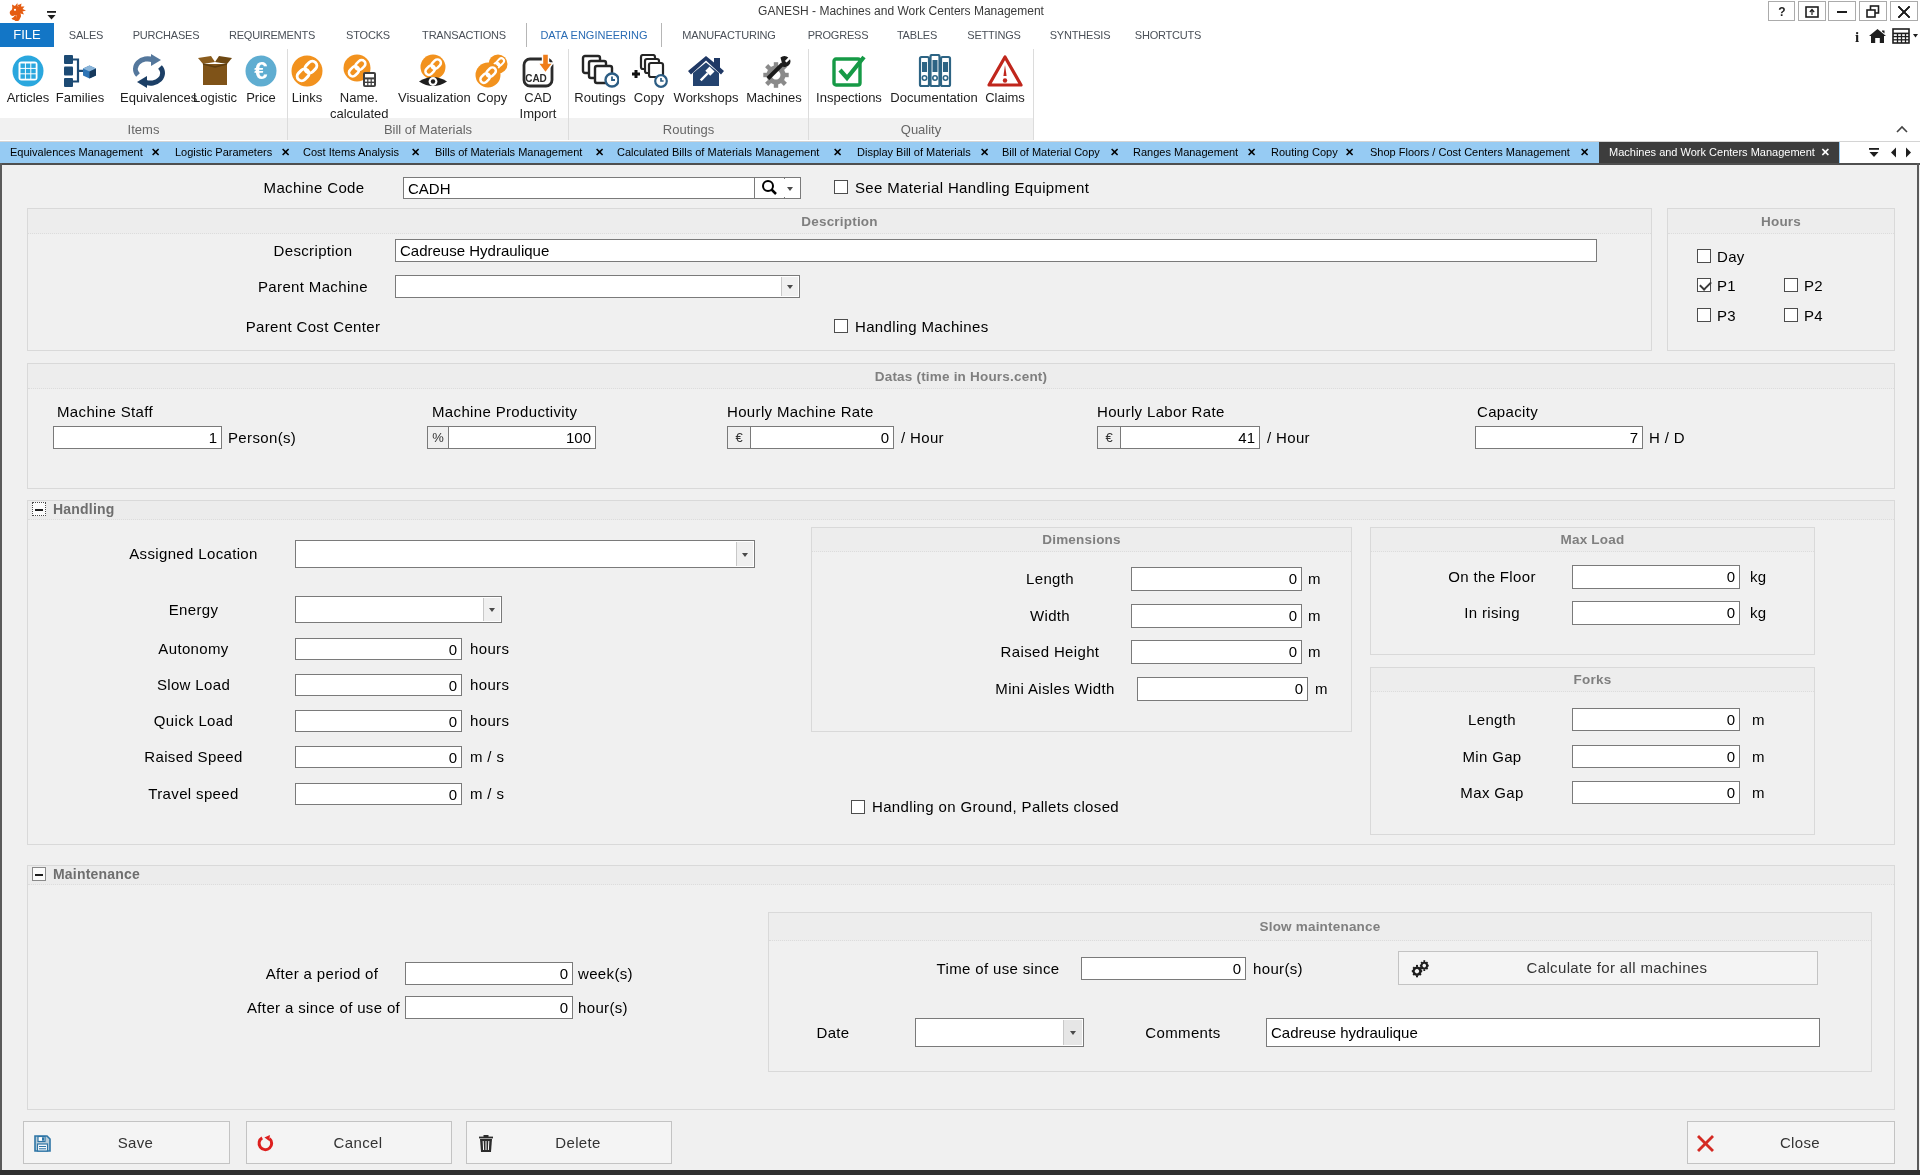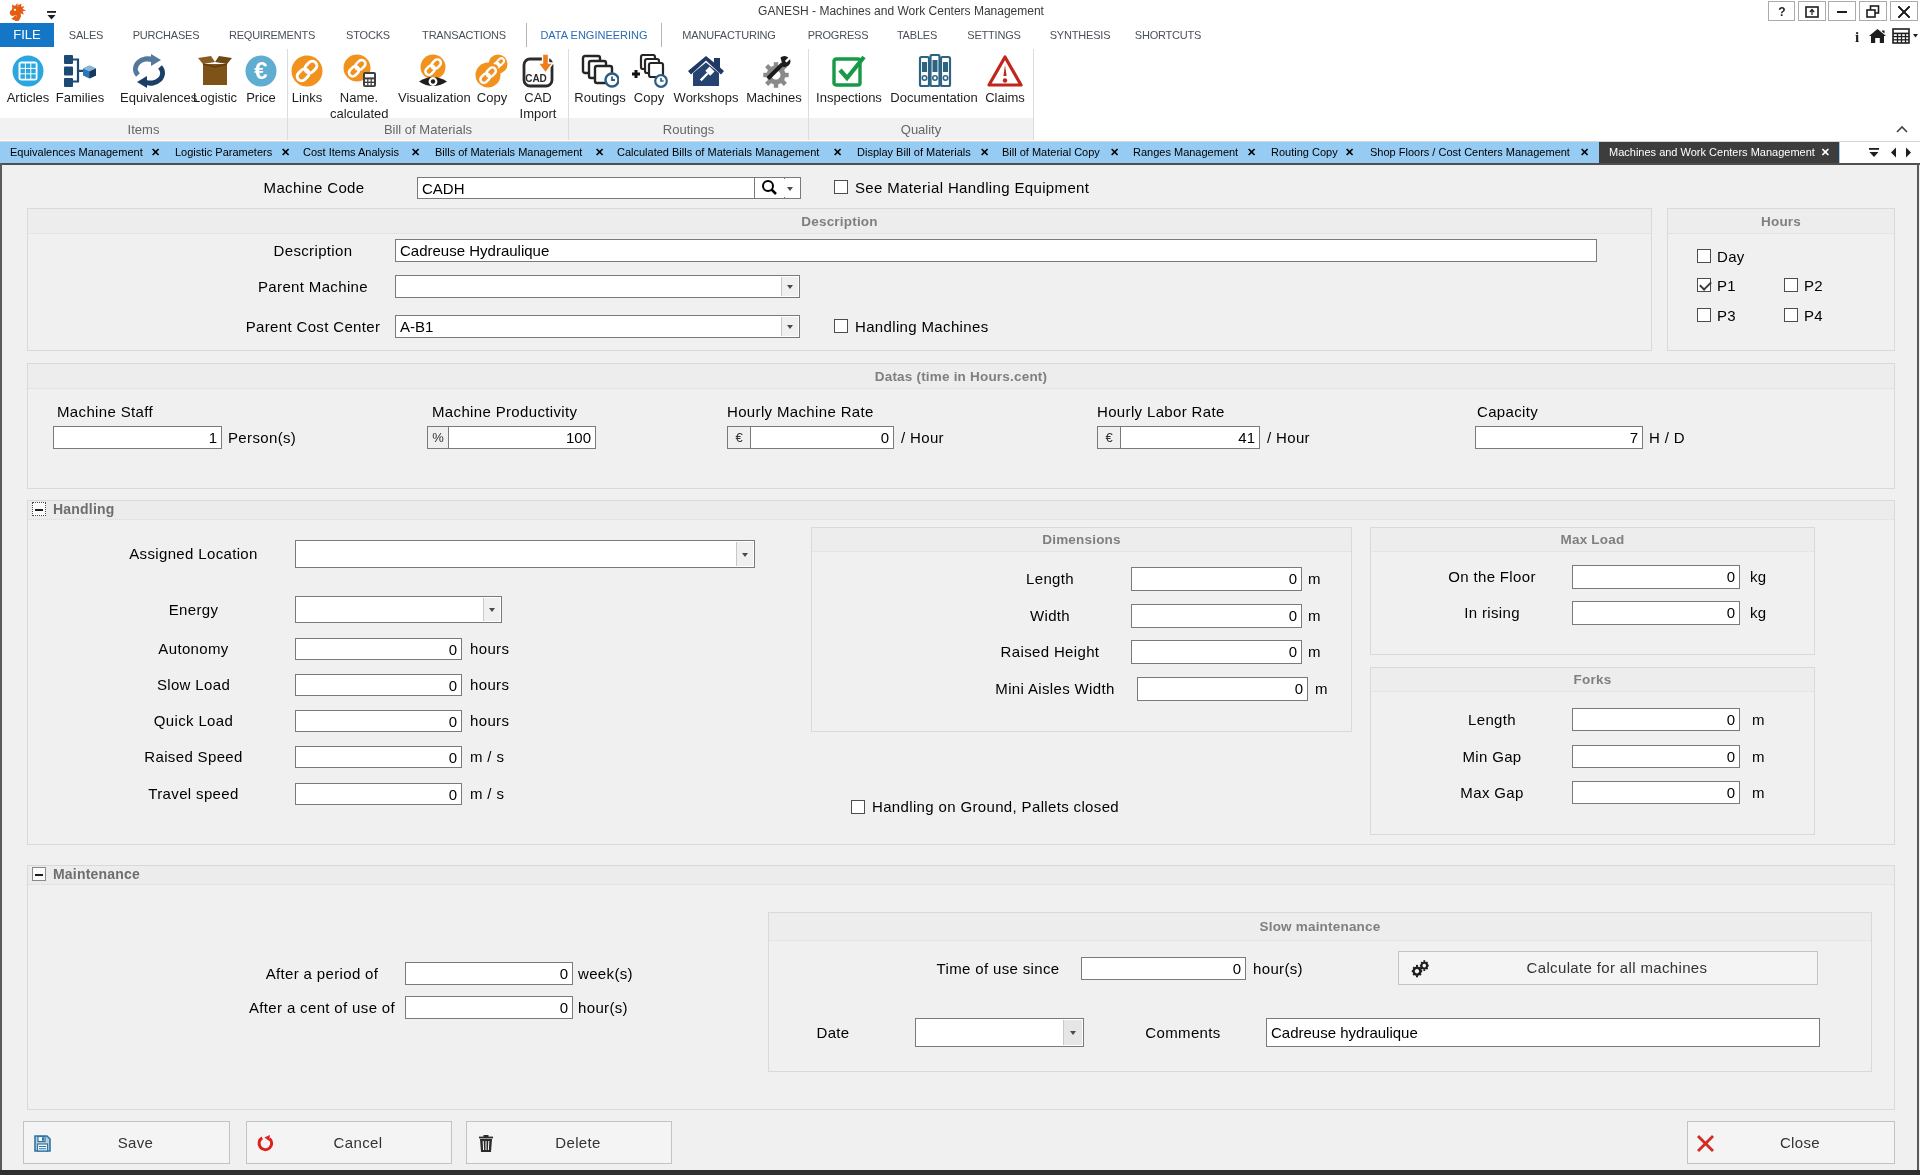--- a/index.html
+++ b/index.html
@@ -364,21 +364,21 @@
             <path d="M29.5 10 L38.5 10 L34 15z"></path>
             <path d="M56 5.5 L51 10.5 L56 15.5z"></path>
             <path d="M66 5.5 L71 10.5 L66 15.5z"></path>
           </g>
         </svg>
     </div>
   </div>
   <div id="form">
 
     <div class="lbl rlbl" style="left:239px;top:12px;width:150px;line-height:22px;">Machine Code</div>
-    <div class="tb" style="left:417px;top:12px;width:360px;height:22px;">CADH</div>
+    <div class="tb" style="left:403px;top:12px;width:360px;height:22px;">CADH</div>
     <div class="combo" style="left:754px;top:12px;width:31px;height:22px;background:#fff;">
       <svg width="29" height="20" viewBox="0 0 29 20">
           <circle cx="13" cy="8" r="5" fill="none" stroke="#000" stroke-width="2"></circle>
           <line x1="16.5" y1="11.5" x2="21" y2="16" stroke="#000" stroke-width="2.5"></line>
         </svg>
     </div>
     <div class="combo" style="left:784px;top:12px;width:17px;height:22px;background:#fff;">
         <div class="combtn" style="border-left:none;background:#fff;"></div>
       </div>
     <div class="cb" style="left:834px;top:15px;"></div>
@@ -387,24 +387,20 @@
     <div class="grp" style="left:27px;top:43px;width:1625px;height:143px;">
       <div class="ghead">Description</div>
     </div>
     <div class="lbl rlbl" style="left:238px;top:74px;width:150px;line-height:23px;">Description</div>
     <div class="tb" style="left:395px;top:74px;width:1202px;height:23px;">Cadreuse Hydraulique</div>
     <div class="lbl rlbl" style="left:238px;top:110px;width:150px;line-height:23px;">Parent Machine</div>
     <div class="combo" style="left:395px;top:110px;width:405px;height:23px;">
         <div class="combtn"></div>
       </div>
     <div class="lbl rlbl" style="left:238px;top:150px;width:150px;line-height:23px;">Parent Cost Center</div>
-    <div class="combo" style="left:395px;top:150px;width:405px;height:23px;">
-        <div class="combtn"></div>
-        <div style="font-size:15px;padding:2px 4px;">A-B1</div>
-      </div>
     <div class="cb" style="left:834px;top:154px;"></div>
     <div class="lbl" style="left:855px;top:150px;line-height:23px;">Handling Machines</div>
 
     <div class="grp" style="left:1667px;top:43px;width:228px;height:143px;">
       <div class="ghead">Hours</div>
     </div>
     <div class="cb" style="left:1697px;top:84px;"></div>
     <div class="lbl" style="left:1717px;top:84px;line-height:15px;">Day</div>
     <div class="cb checked" style="left:1697px;top:113px;"></div>
     <div class="lbl" style="left:1717px;top:113px;line-height:15px;">P1</div>
@@ -511,21 +507,21 @@
     <div class="grp" style="left:27px;top:700px;width:1868px;height:245px;">
         <div style="position:absolute;left:0;right:0;top:0;height:19px;background:#ececec;border-bottom:1px dotted #dcdcdc;"></div>
       </div>
     <div style="position:absolute;left:32px;top:702px;width:14px;height:14px;border:1px solid #8a8a8a;background:#fbfbfb;">
         <div style="position:absolute;left:2px;top:6px;width:8px;height:2px;background:#1e1e1e;"></div>
       </div>
     <div style="position:absolute;left:53px;top:701px;font-size:14px;font-weight:bold;color:#6e6e6e;letter-spacing:0.2px;">Maintenance</div>
     <div class="lbl rlbl" style="left:247px;top:797px;width:150px;line-height:23px;">After a period of</div>
     <div class="tb num" style="left:405px;top:797px;width:168px;height:23px;">0</div>
     <div class="unit" style="left:578px;top:797px;line-height:23px;">week(s)</div>
-    <div class="lbl rlbl" style="left:247px;top:831px;width:150px;line-height:23px;">After a cent of use of</div>
+    <div class="lbl rlbl" style="left:247px;top:831px;width:150px;line-height:23px;">After a since of use of</div>
     <div class="tb num" style="left:405px;top:831px;width:168px;height:23px;">0</div>
     <div class="unit" style="left:578px;top:831px;line-height:23px;">hour(s)</div>
     <div class="grp" style="left:768px;top:747px;width:1104px;height:160px;">
       <div class="ghead" style="height:28px;line-height:28px;">Slow maintenance</div>
     </div>
     <div class="lbl rlbl" style="left:923px;top:792px;width:150px;line-height:23px;">Time of use since</div>
     <div class="tb num" style="left:1081px;top:792px;width:165px;height:23px;">0</div>
     <div class="unit" style="left:1253px;top:792px;line-height:23px;">hour(s)</div>
     <div class="btn" style="left:1398px;top:786px;width:420px;height:34px;line-height:32px;">
       <svg style="position:absolute;left:12px;top:8px;" width="19" height="19" viewBox="0 0 19 19">

